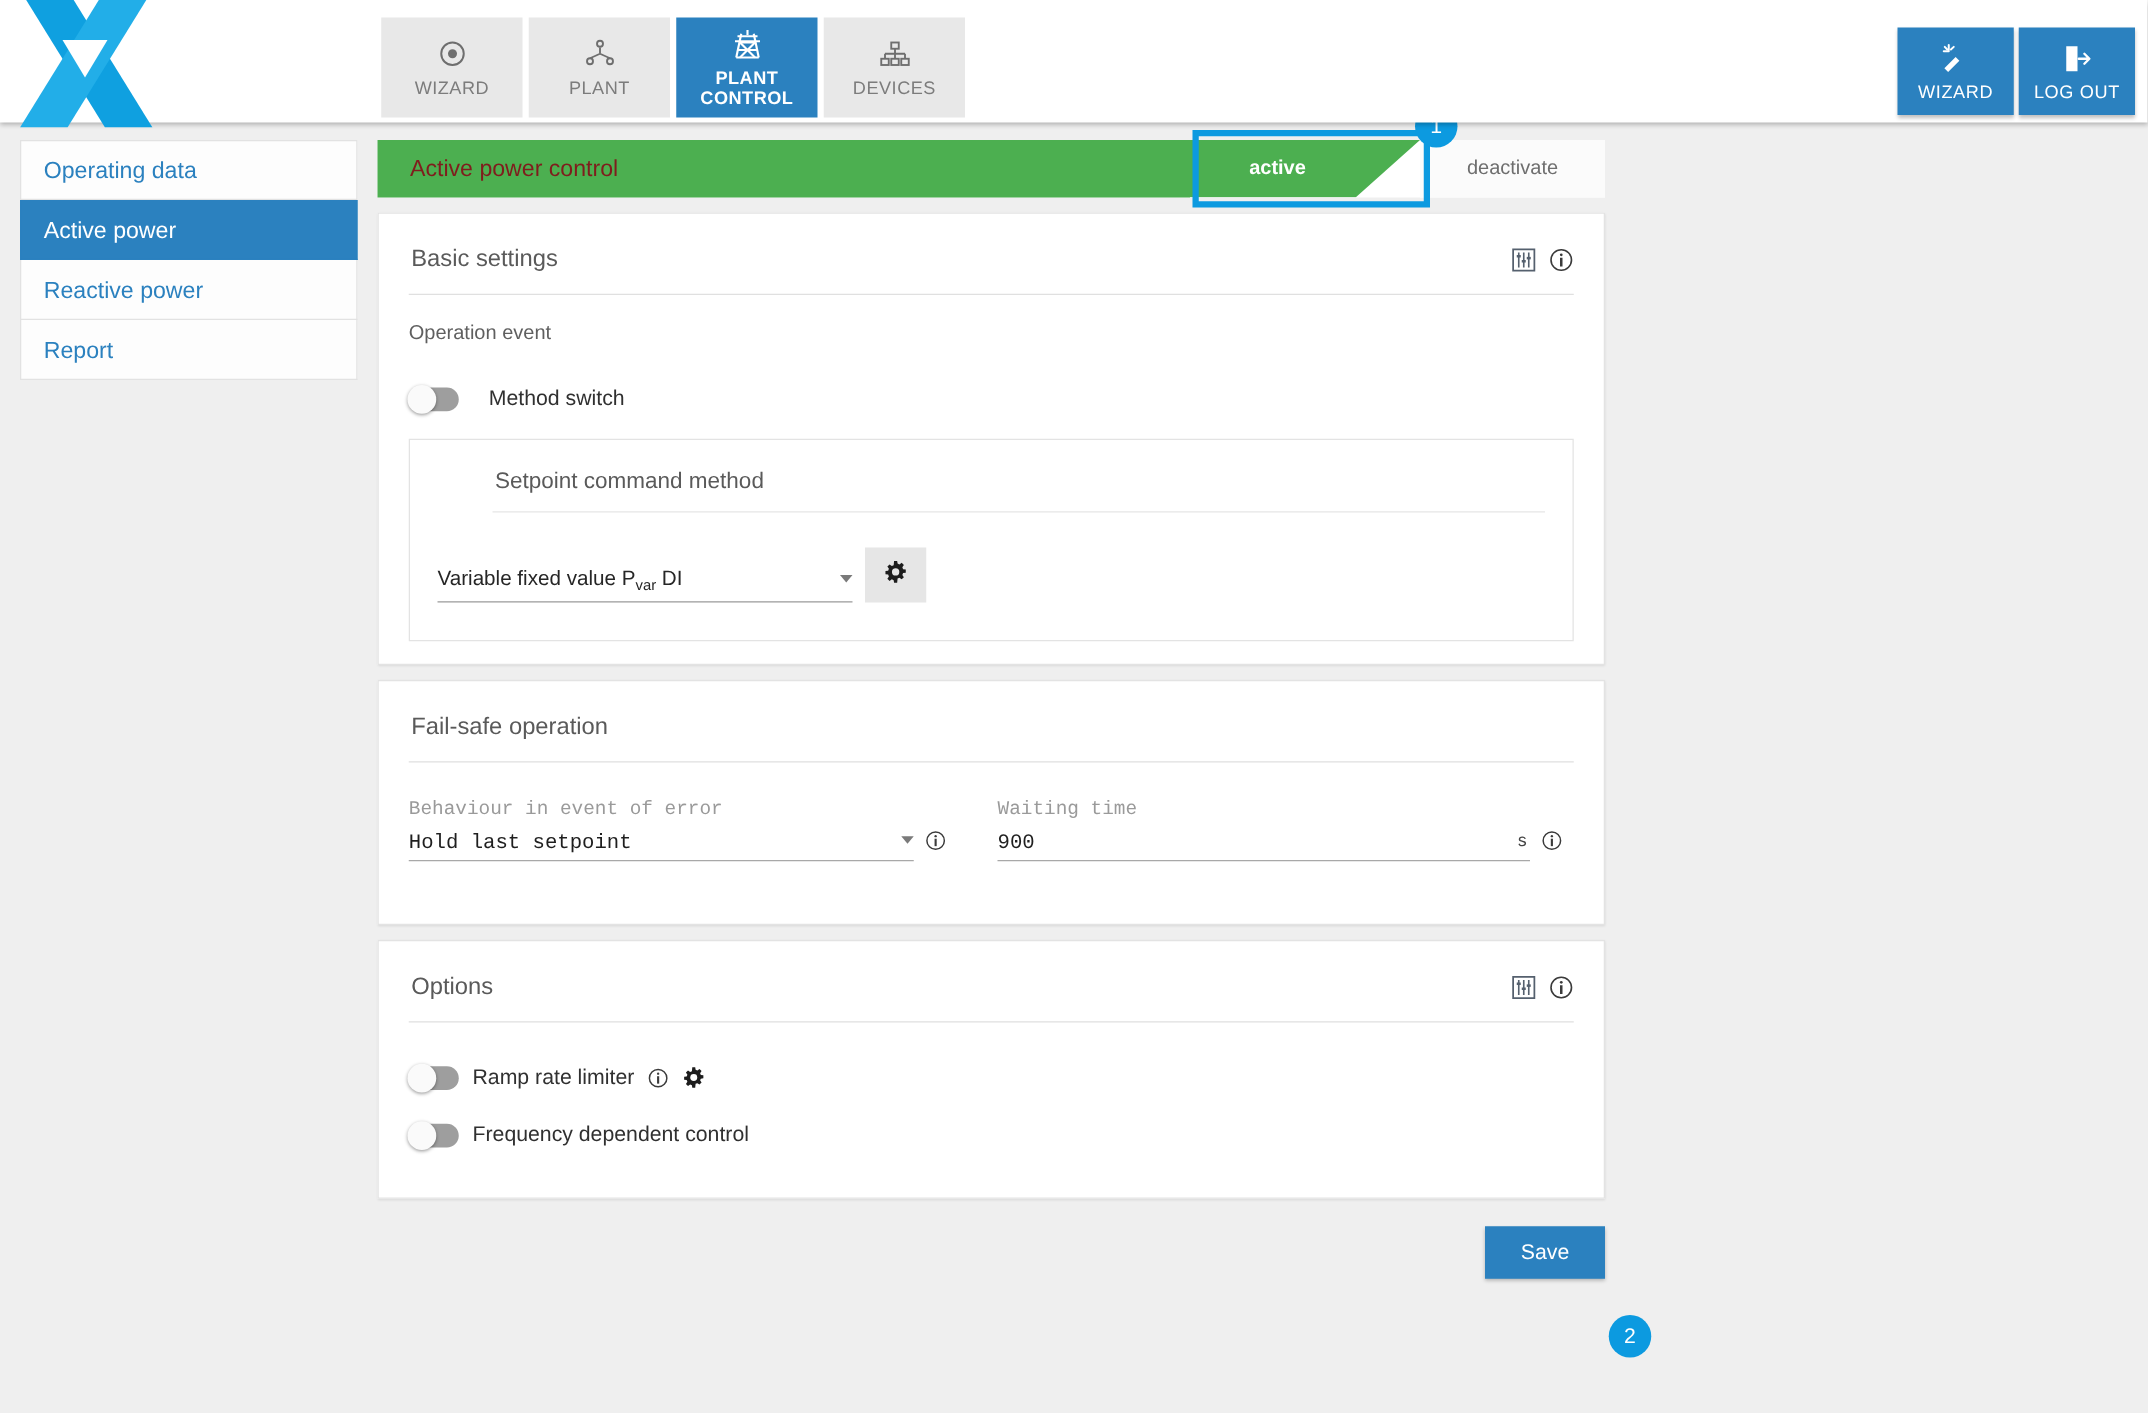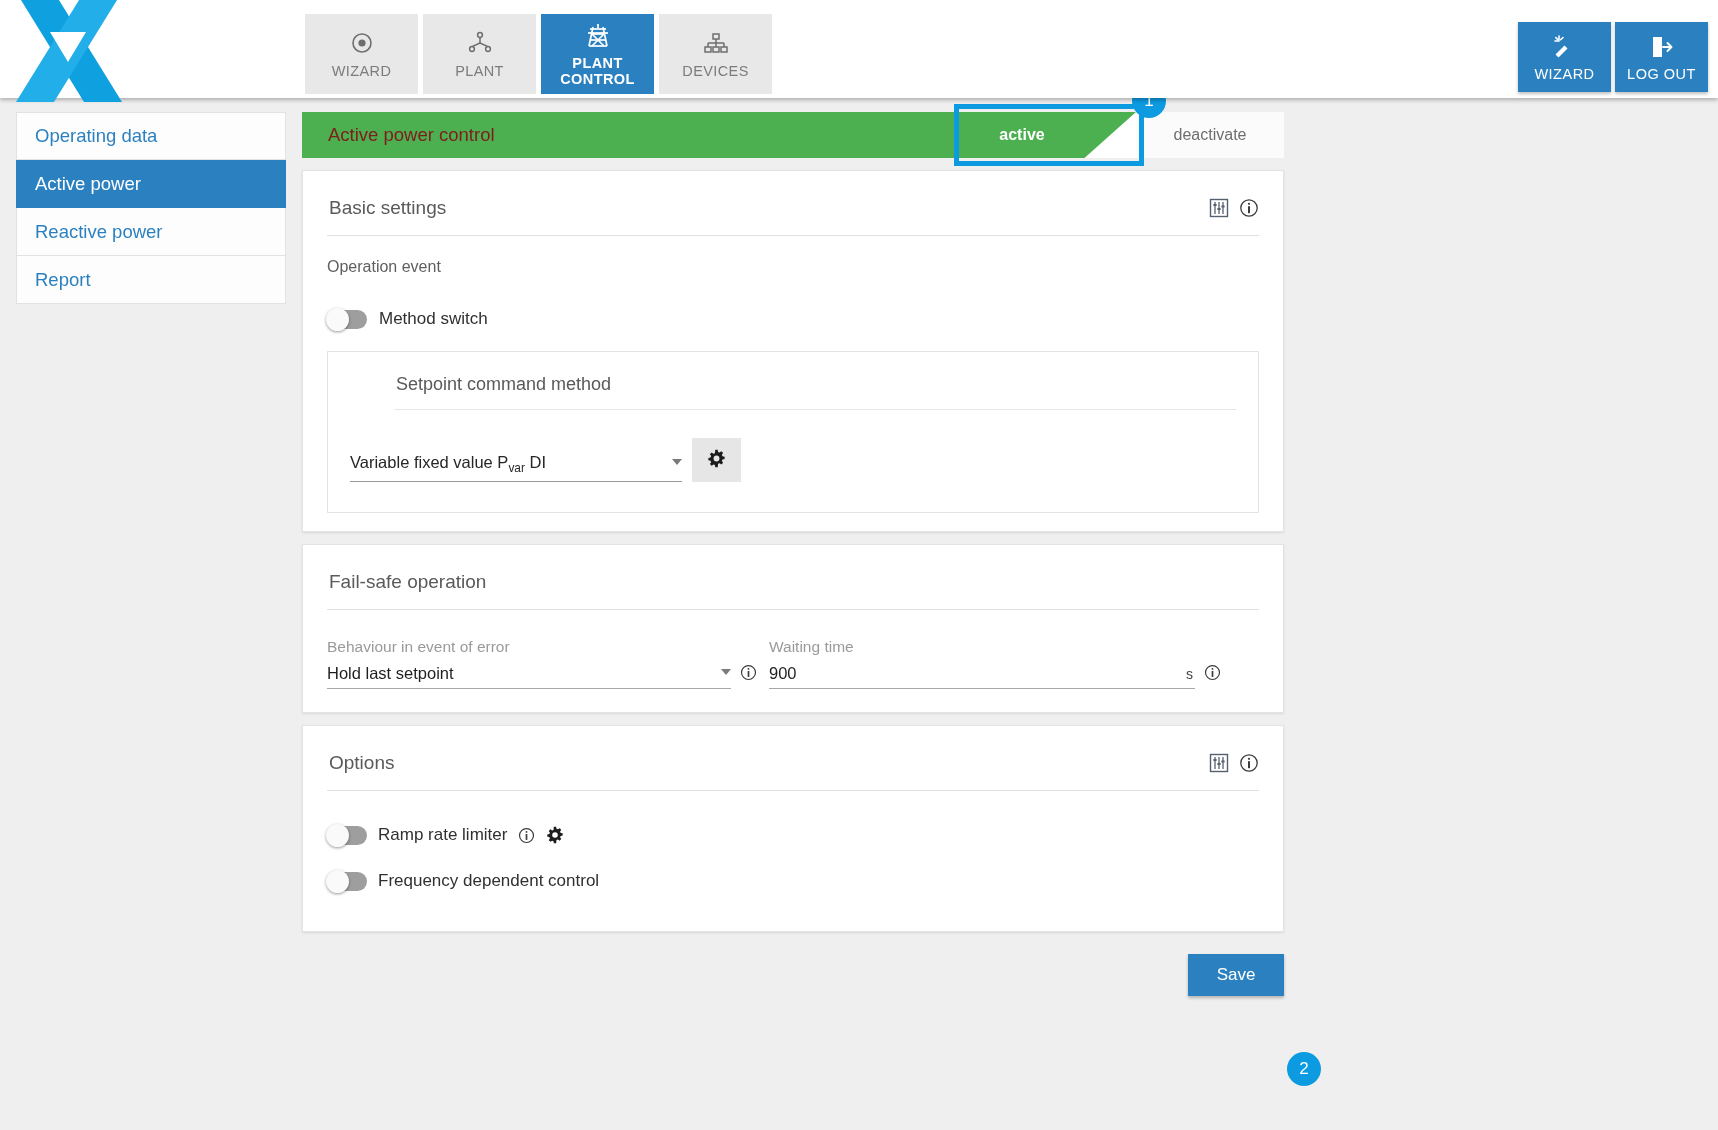--- a/index.html
+++ b/index.html
@@ -171,21 +171,21 @@
     font-size: 13.5px; font-weight: bold;
     letter-spacing: .4px;
     cursor: pointer;
     padding: 0 12px;
   }
   .opmode-btn.off { background: #e8e8e8; color: #828282; box-shadow: 0 1px 2px rgba(0,0,0,.18); }
   .opmode-btn.on  { background: #2b81bf; color: #ffffff; box-shadow: 0 1px 2px rgba(0,0,0,.18); }
   .opmode-btn .om-ic { line-height: 0; margin-bottom: 3px; }
 
   
-  .toggle-row { display: flex; align-items: center; gap: 12px; }
+  .toggle-row { display: flex; align-items: center; gap: 24px; }
   .toggle {
     width: 40px; height: 19px;
     border-radius: 10px;
     background: #9e9e9e;
     position: relative;
     cursor: pointer;
     flex: none;
   }
   .toggle .knob {
     position: absolute; left: -1px; top: -2px;
@@ -227,21 +227,21 @@
   }
   .gear-box {
     width: 49px; height: 44px;
     background: #e6e6e6;
     display: flex; align-items: center; justify-content: center;
     cursor: pointer;
     margin-left: 10px;
   }
 
   
-  .fs-row { display: flex; gap: 12px; margin-top: 28px; padding-bottom: 23px; }
+  .fs-row { display: flex; gap: 41px; margin-top: 28px; padding-bottom: 50px; font-family: Liberation Mono, monospace; }
   .fs-field { display: flex; flex-direction: column; }
   .fs-field .lbl { font-size: 15.5px; color: #9a9a9a; margin-bottom: 8px; }
   .fs-input-line {
     display: flex; align-items: center;
     border-bottom: 1px solid #a8a8a8;
     padding-bottom: 5px;
     font-size: 16.5px; color: #1f1f1f;
   }
   .fs-wrap { display: flex; align-items: flex-start; gap: 9px; }
 

